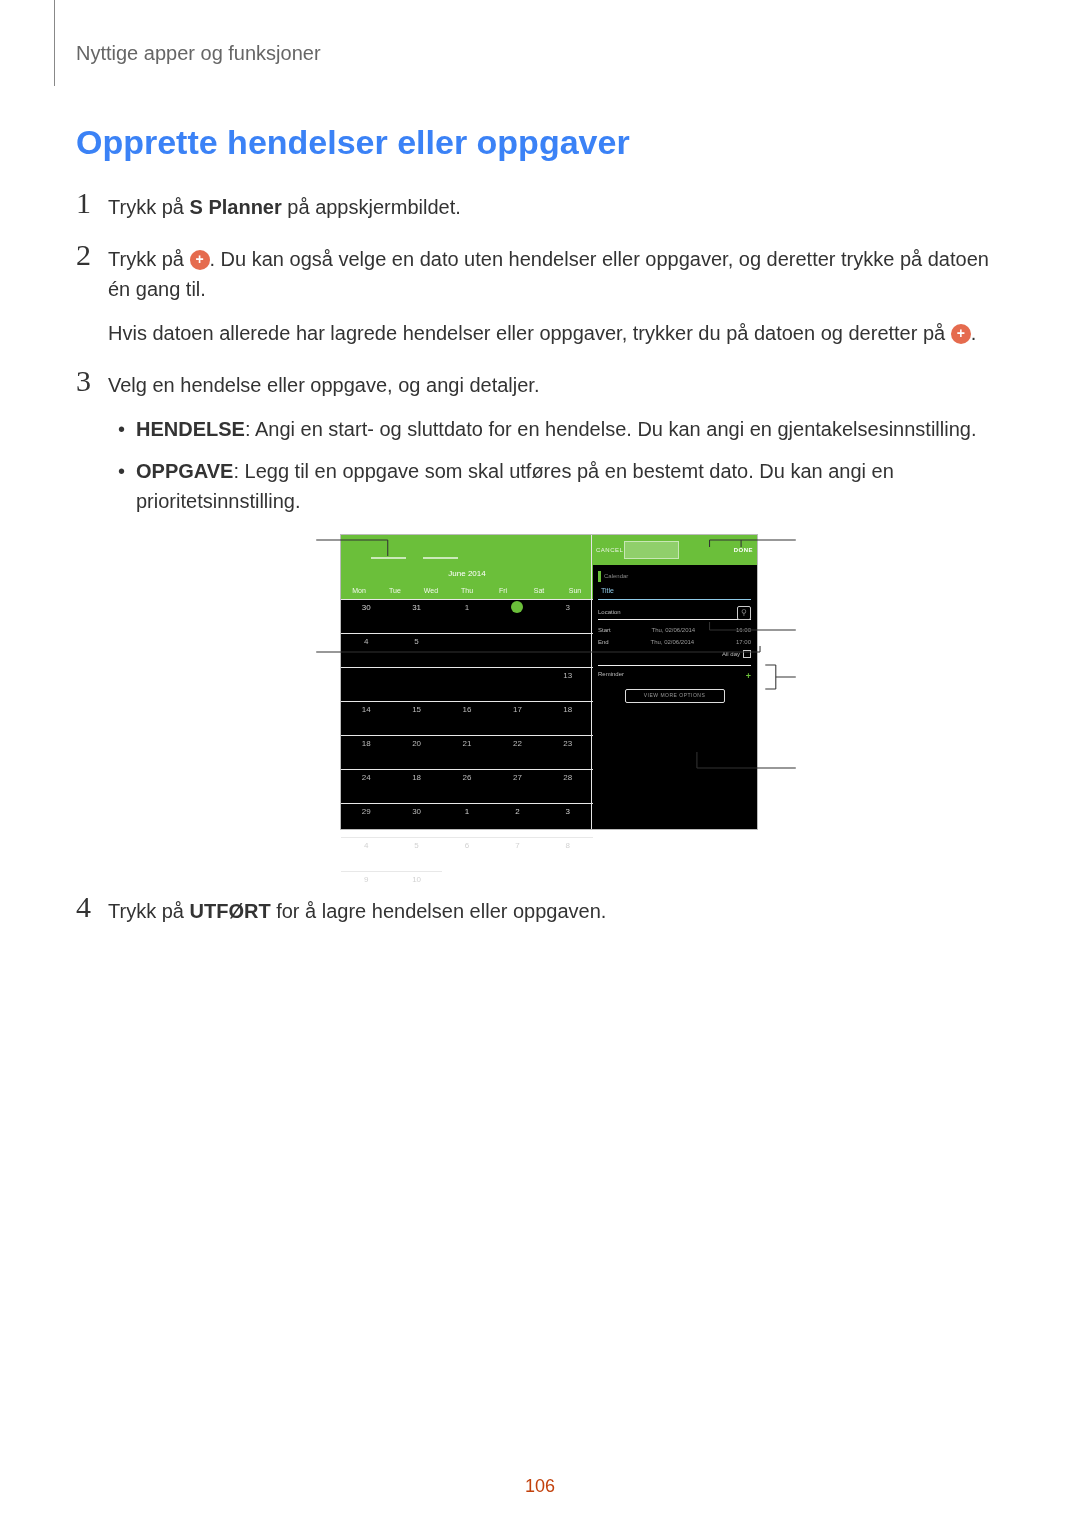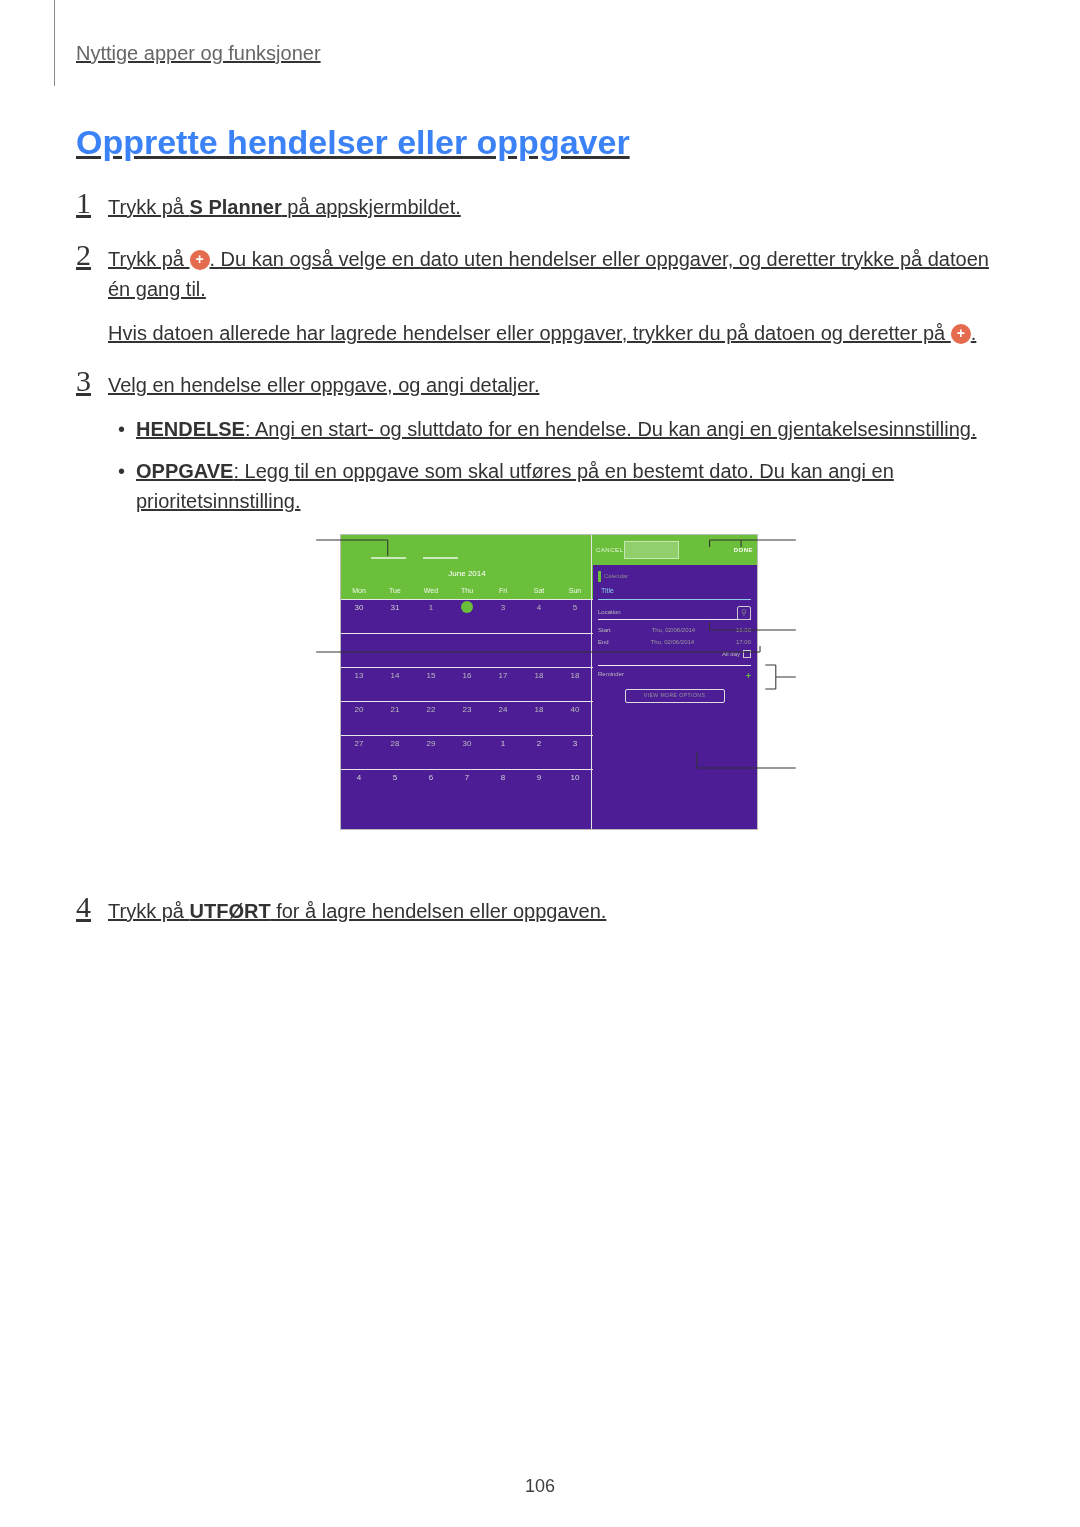--- a/index.html
+++ b/index.html
@@ -7,21 +7,20 @@
       font-family: Arial, "Helvetica Neue", Helvetica, sans-serif;
       width: 1080px;
       height: 1527px;
       background: #fff;
       color: #333;
       position: relative;
     }
     .page {
       padding: 0 76px;
       padding-top: 42px;
-      text-decoration: underline;
     }
     .left-rule {
       position: absolute;
       left: 54px;
       top: 0;
       width: 1px;
       height: 86px;
       background: #888;
     }
     .running-header {
@@ -112,21 +111,21 @@
     .left-labels { left: 0; text-align: right; }
     .right-labels { right: 0; text-align: left; }
     
     .phone-mock {
       position: absolute;
       left: 232px;
       top: 0;
       width: 418px;
       height: 296px;
       border: 1px solid #bbb;
-      background: #4c1d95;
+      background: #000000;
       font-size: 8px;
     }
     
     .cal-left {
       position: absolute;
       left: 0;
       top: 0;
       width: 252px;
       height: 100%;
     }
@@ -157,21 +156,21 @@
       grid-template-columns: repeat(7, 1fr);
       background: #6bbf3a;
       color: #fff;
       font-size: 7px;
       text-align: center;
       padding: 3px 0 2px;
     }
     .cal-days-header span { opacity: 0.9; }
     .cal-grid {
       display: grid;
-      grid-template-columns: repeat(7, 1fr);
+      grid-template-columns: repeat(5, 1fr);
       grid-auto-rows: 34px;
     }
     .cal-cell {
       border-top: 1px solid #e8e8e8;
       font-size: 8px;
       color: #bbb;
       text-align: center;
       padding-top: 2px;
       position: relative;
     }
@@ -318,21 +317,21 @@
       height: 100%;
       pointer-events: none;
     }
     .page-number {
       position: absolute;
       bottom: 30px;
       left: 0;
       width: 100%;
       text-align: center;
       font-size: 18px;
-      color: #404040;
+      color: #c2410c;
     }
   </style>
 </head>
 <body>
 
 <div class="left-rule"></div>
 
 <div class="page">
 
   <div class="running-header">Nyttige apper og funksjoner</div>
@@ -430,21 +429,21 @@
                 <div class="cal-cell">17</div>
                 <div class="cal-cell">18</div>
                 <div class="cal-cell">18</div>
 
                 <div class="cal-cell">20</div>
                 <div class="cal-cell">21</div>
                 <div class="cal-cell">22</div>
                 <div class="cal-cell">23</div>
                 <div class="cal-cell">24</div>
                 <div class="cal-cell">18</div>
-                <div class="cal-cell">40</div>
+                <div class="cal-cell">26</div>
 
                 <div class="cal-cell">27</div>
                 <div class="cal-cell">28</div>
                 <div class="cal-cell">29</div>
                 <div class="cal-cell">30</div>
                 <div class="cal-cell grey">1</div>
                 <div class="cal-cell grey">2</div>
                 <div class="cal-cell grey">3</div>
 
                 <div class="cal-cell grey">4</div>

